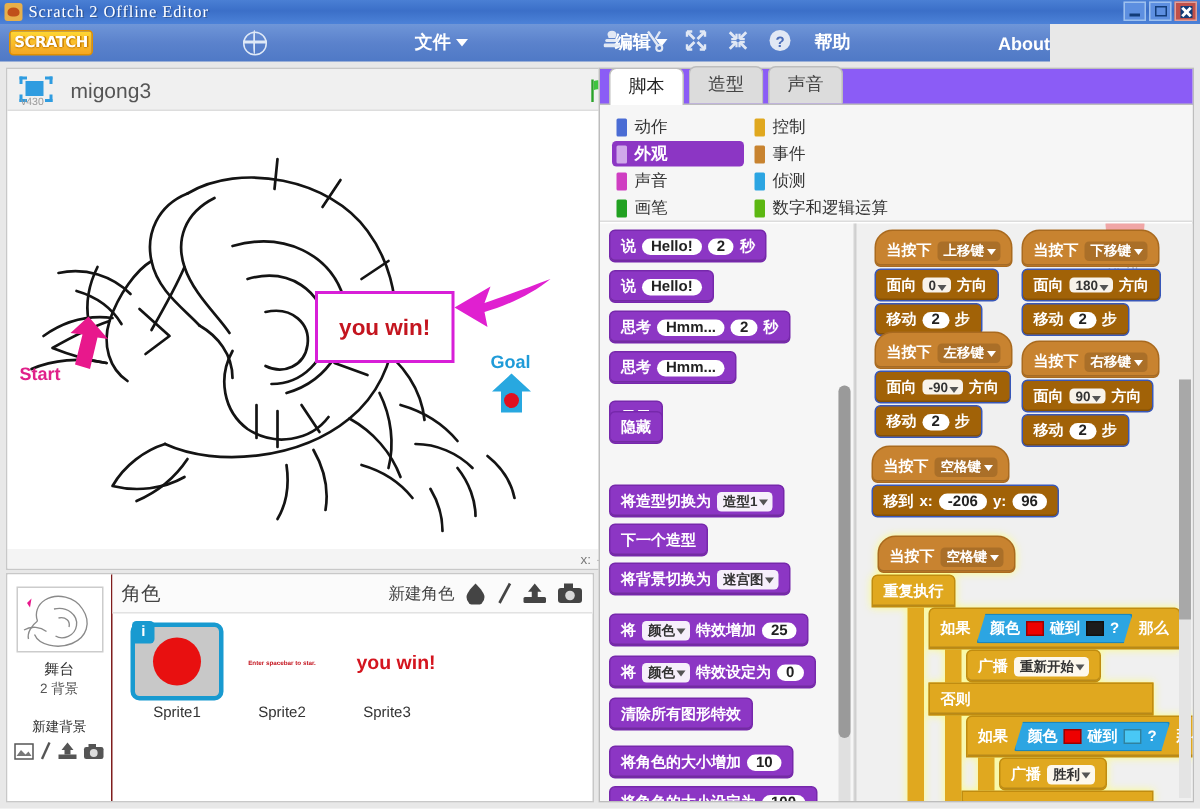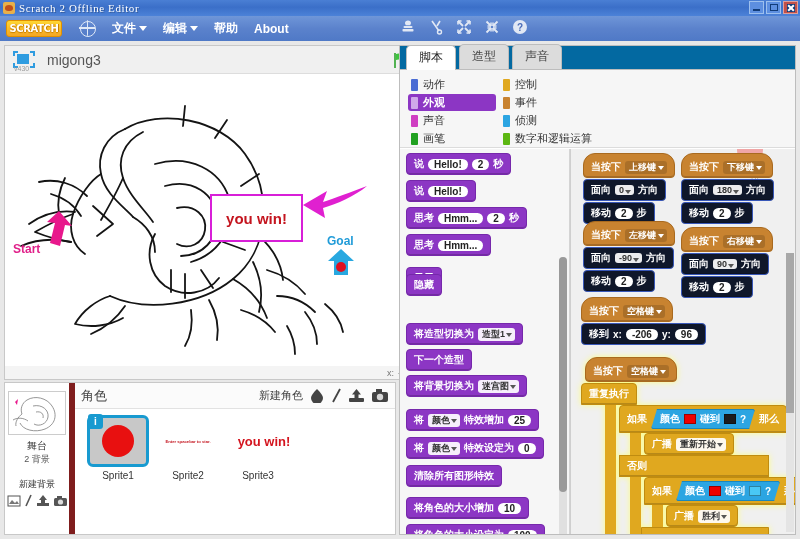--- a/index.html
+++ b/index.html
@@ -40,23 +40,23 @@
   .winbtn.max i { width:8px; height:7px; border:1px solid #123c78; background:transparent; }
   .winbtn.cls { background:#c0504a; border-color:#e0a09a; position:relative;}
   .winbtn.cls i { width:8px; height:8px; position:relative; }
   .winbtn.cls i:before, .winbtn.cls i:after{
     content:""; position:absolute; left:0; top:3px; width:8px; height:2px; background:#fff;
   }
   .winbtn.cls i:before{ transform:rotate(45deg);} .winbtn.cls i:after{ transform:rotate(-45deg);}
 
   
   .menubar {
-    position:absolute; left:0; top:16px; width:800px; height:25px;
+    position:absolute; left:0; top:16px; width:700px; height:25px;
     background: linear-gradient(to bottom,#6f96d8 0%, #5b82cc 50%, #4f79c6 100%);
-    display:flex; align-items:center; padding-left:6px;
+    display:flex; align-items:center; padding-left:6px;justify-content:space-between;
   }
   .logo {
     width:56px; height:17px; border-radius:3px;
     background: linear-gradient(to bottom,#ffd633,#f5a623);
     border:1px solid #e09000;
     display:flex; align-items:center; justify-content:center;
     color:#fff; font-weight:bold; font-size:10px; letter-spacing:-0.4px;
     text-shadow: 0 1px 1px #c97f00, 1px 0 0 #c97f00;
     font-family:"DejaVu Sans", sans-serif;
   }
@@ -95,21 +95,21 @@
   .flag { position:absolute; right:42px; top:6px; width:18px; height:17px; }
   .stopbtn { position:absolute; right:14px; top:7px; width:16px; height:16px; border-radius:50%;
      background:#c5122a; }
   .stage-canvas { position:relative; width:100%; height:292px; background:#fff; overflow:hidden; }
   .stage-foot { height:13px; background:#f4f4f4; display:flex; align-items:center;
      justify-content:flex-end; padding-right:6px; font-size:9px; color:#777; gap:4px;}
 
   
   .sprite-pane { position:absolute; left:4px; top:382px; width:392px; height:153px;
      background:#fff; border:1px solid #c8c8c8; display:flex; }
-  .stage-col { width:70px; background:#fff; border-right:6px solid #7f1d1d; padding-top:8px;
+  .stage-col { width:70px; background:#fff; border-right:1px solid #7f1d1d; padding-top:8px;
      display:flex; flex-direction:column; align-items:center; }
   .stage-thumb { width:58px; height:44px; border:1px solid #ccc; background:#fff; position:relative; overflow:hidden;}
   .stage-col .lbl { font-size:10px; color:#333; margin-top:4px; }
   .stage-col .sub { font-size:9px; color:#555; }
   .newbd { font-size:9px; color:#333; margin-top:12px; }
   .mini-icons { display:flex; gap:3px; margin-top:3px; align-items:center; }
   .sprites-col { flex:1; display:flex; flex-direction:column; }
   .sprites-head { height:26px; display:flex; align-items:center; padding:0 6px;
      border-bottom:1px solid #e2e2e2; background:#fbfbfb; }
   .sprites-head .t { font-size:13px; color:#444; }
@@ -120,21 +120,21 @@
   .sprite-cell .thumb { width:62px; height:52px; margin:0 auto; background:#fff;
       display:flex; align-items:center; justify-content:center; position:relative; }
   .sprite-cell.sel .thumb { background:#c8c8c8; border:3px solid #189ad0; border-radius:6px; }
   .sprite-cell .nm { font-size:10px; color:#333; margin-top:3px; }
   .infoi { position:absolute; left:-2px; top:-4px; width:15px;height:15px; background:#189ad0;
      border-radius:3px 3px 3px 0; color:#fff; font-size:10px; font-weight:bold; line-height:15px; }
 
   
   .editor { position:absolute; left:399px; top:45px; width:397px; height:490px; background:#fff;
      border:1px solid #bdbdbd; }
-  .tabs { height:24px; display:flex; align-items:flex-end; padding-left:6px; background:#0369a1;
+  .tabs { height:24px; display:flex; align-items:flex-end; padding-left:6px; background:#8b5cf6;
      border-bottom:1px solid #bdbdbd;}
   .tab { padding:3px 12px 4px; font-size:12px; color:#444; background:#dcdcdc;
      border:1px solid #bdbdbd; border-bottom:none; border-radius:5px 5px 0 0; margin-right:3px;}
   .tab.active { background:#fff; color:#222; position:relative; top:1px;}
   .palette-hdr { height:78px; background:#f6f6f6; display:flex; padding:6px 8px 0 8px; gap:4px;
       border-bottom:1px solid #dcdcdc;}
   .cat-col { width:88px; display:flex; flex-direction:column; gap:1px;}
   .cat-col.wide { width:120px; }
   .cat { display:flex; align-items:center; gap:5px; font-size:11px; color:#333; padding:1px 3px;
       border-radius:3px; }
@@ -149,21 +149,21 @@
   .pal-scroll .thumbb{ position:absolute; left:0; top:0; width:8px; height:235px; background:#9a9a9a;
       border-radius:4px;}
   .scr-scroll { position:absolute; right:1px; top:104px; width:8px; bottom:2px; background:#e4e4e4;}
   .scr-scroll .thumbb{position:absolute; left:0; top:0; width:8px; height:160px; background:#a8a8a8;}
 
   
   .blk { position:relative; color:#fff; font-size:10px; font-weight:bold; border-radius:4px;
      padding:3px 7px; display:inline-flex; align-items:center; gap:4px; white-space:nowrap;
      box-shadow: inset 0 -1px 0 rgba(0,0,0,.18); }
   .blk.looks { background:#8c36c4; border:1px solid #7628ab;}
-  .blk.motion{ background:#0f172a; border:1px solid #3857b8;}
+  .blk.motion{ background:#a16207; border:1px solid #3857b8;}
   .blk.events{ background:#c88330; border:1px solid #a96a1f;}
   .blk.control{ background:#e0a81f; border:1px solid #c08c10;}
   .oval { background:#fff; color:#222; border-radius:9px; padding:0px 6px; font-size:10px;
      font-weight:bold; min-width:14px; text-align:right; display:inline-block;}
   .drop { background:rgba(255,255,255,.92); color:#333; border-radius:3px; padding:0 10px 0 4px;
      font-size:9px; position:relative; display:inline-block;}
   .drop:after{content:""; position:absolute; right:3px; top:5px; border-left:3px solid transparent;
      border-right:3px solid transparent; border-top:4px solid #555;}
   .dropd { background:rgba(0,0,0,.15); color:#fff; border-radius:3px; padding:0 11px 0 4px;
      font-size:9px; position:relative; display:inline-block;}

